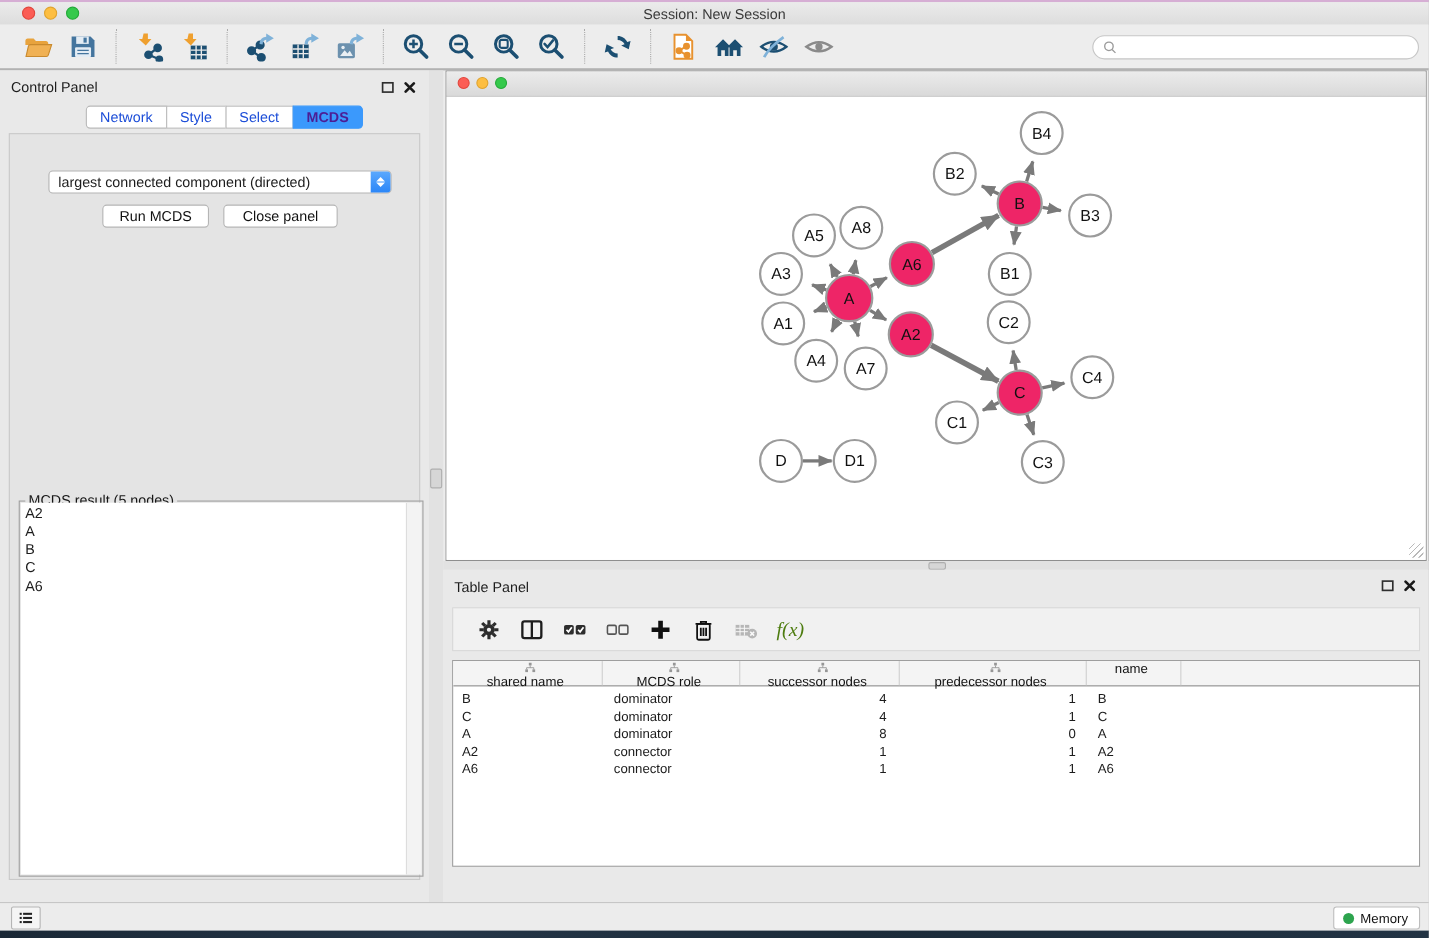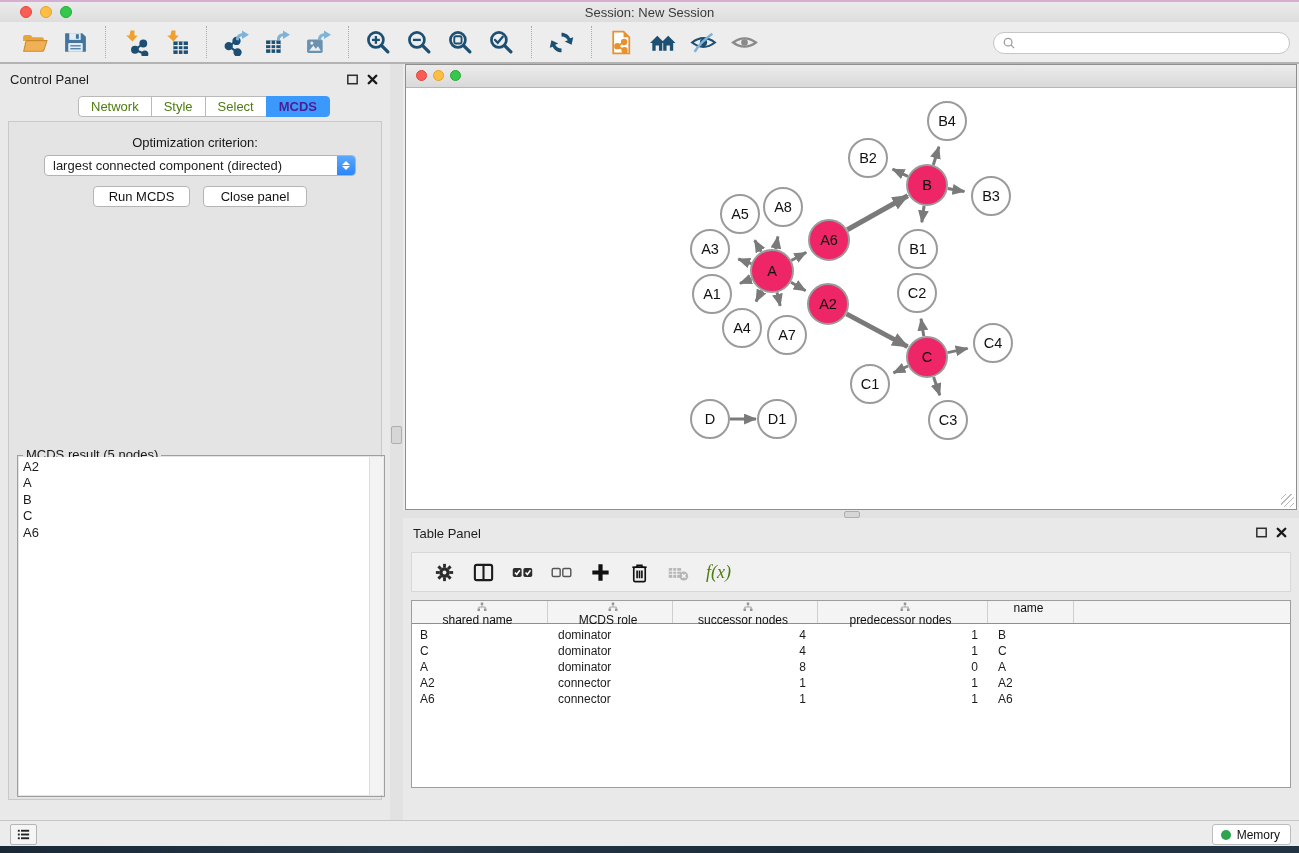--- a/index.html
+++ b/index.html
@@ -27,21 +27,21 @@
              border:1px solid #c6c6c6;border-radius:11px;box-sizing:border-box;display:flex;align-items:center;padding:0 8px;}
   .searchbox .icon{width:14px;height:14px;margin-right:5px;}
   .searchbox input{border:none;outline:none;flex:1;font-size:12px;background:transparent;font-family:inherit;}
   
   .control-panel{position:absolute;left:0;top:64px;width:390px;height:756px;background:#e9e9e9;}
   .panel-title{position:absolute;left:10px;top:8px;font-size:13px;color:#1d1d1d;}
   .panel-ctl{position:absolute;top:8px;width:15px;height:15px;padding:0;border:none;background:none;cursor:pointer;}
   .panel-ctl .icon{width:15px;height:15px;}
   .seg-row{position:absolute;display:flex;}
   .seg{height:21px;background:#fff;border:1px solid #b9b9b9;margin-left:-1px;font-size:13px;
-       display:flex;align-items:center;justify-content:center;padding:0 12px;cursor:pointer;color:#4d7c0f;
+       display:flex;align-items:center;justify-content:center;padding:0 12px;cursor:pointer;color:#1d4ed8;
        font-family:inherit;}
   .seg:first-child{border-radius:4px 0 0 4px;margin-left:0;}
   .seg:last-child{border-radius:0 4px 4px 0;}
   .seg.sel{background:#3b99fc;border-color:#3b99fc;color:#4c1d95;font-weight:bold;}
   .cp-body{position:absolute;left:8px;top:57px;width:374px;height:679px;background:#e4e4e4;
            border:1px solid #c9c9c9;box-sizing:border-box;}
   .opt-label{position:absolute;left:0;right:0;top:13px;text-align:center;font-size:13px;color:#161616;}
   .dropdown{position:absolute;left:35px;top:33px;width:312px;height:21px;background:#fff;border:1px solid #b3b3b3;
             border-radius:4px;display:flex;align-items:center;box-sizing:border-box;cursor:pointer;}
   .dropdown .dval{flex:1;font-size:13px;padding-left:8px;white-space:nowrap;overflow:hidden;}
@@ -265,21 +265,20 @@
           </svg></span>
     </button>
     <div class="seg-row" id="cp-tabs" style="left:78px;top:32px;">
         <button class="seg">Network</button>
         <button class="seg">Style</button>
         <button class="seg">Select</button>
         <button class="seg sel">MCDS</button>
       </div>
 
     <div class="cp-body">
-      <div class="opt-label">Optimization criterion:</div>
       <div class="dropdown">
         <span class="dval">largest connected component (directed)</span>
         <span class="stepper">
           <span class="chev up"></span>
             <span class="chev down"></span>
         </span>
       </div>
       <button class="cp-btn" style="left:84px;width:97px;">Run MCDS</button>
       <button class="cp-btn" style="left:194px;width:104px;">Close panel</button>
 

